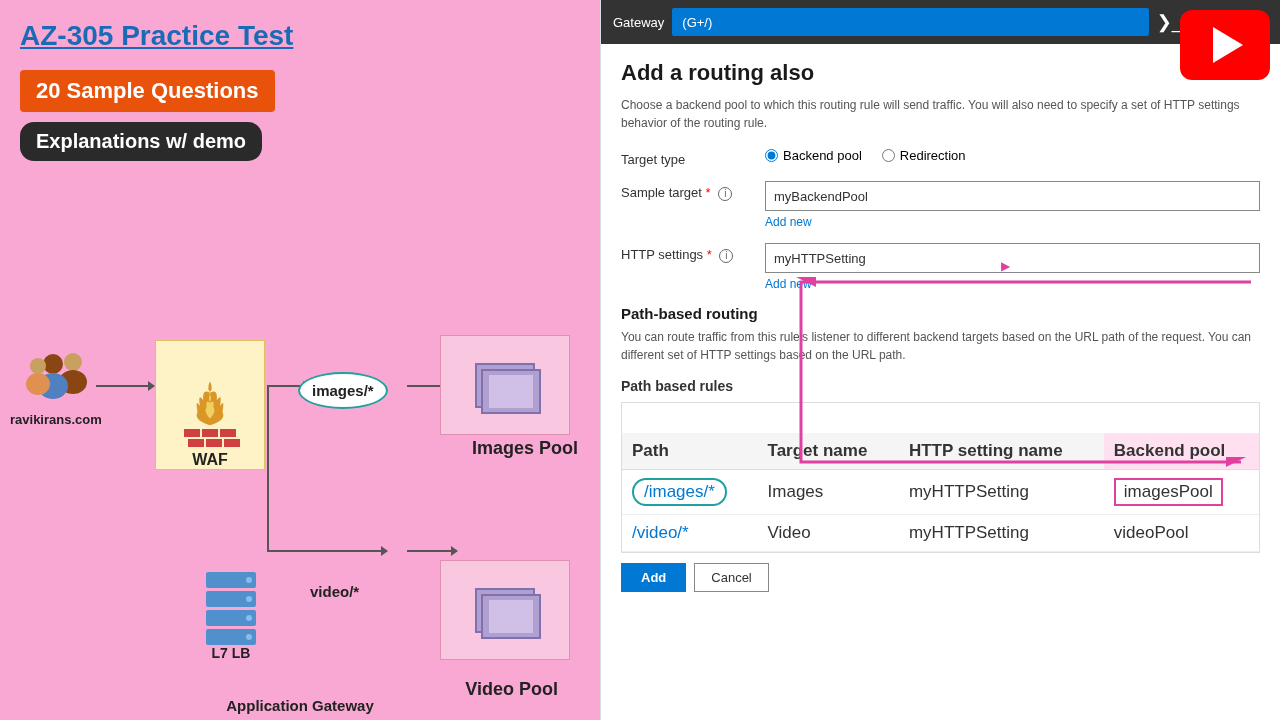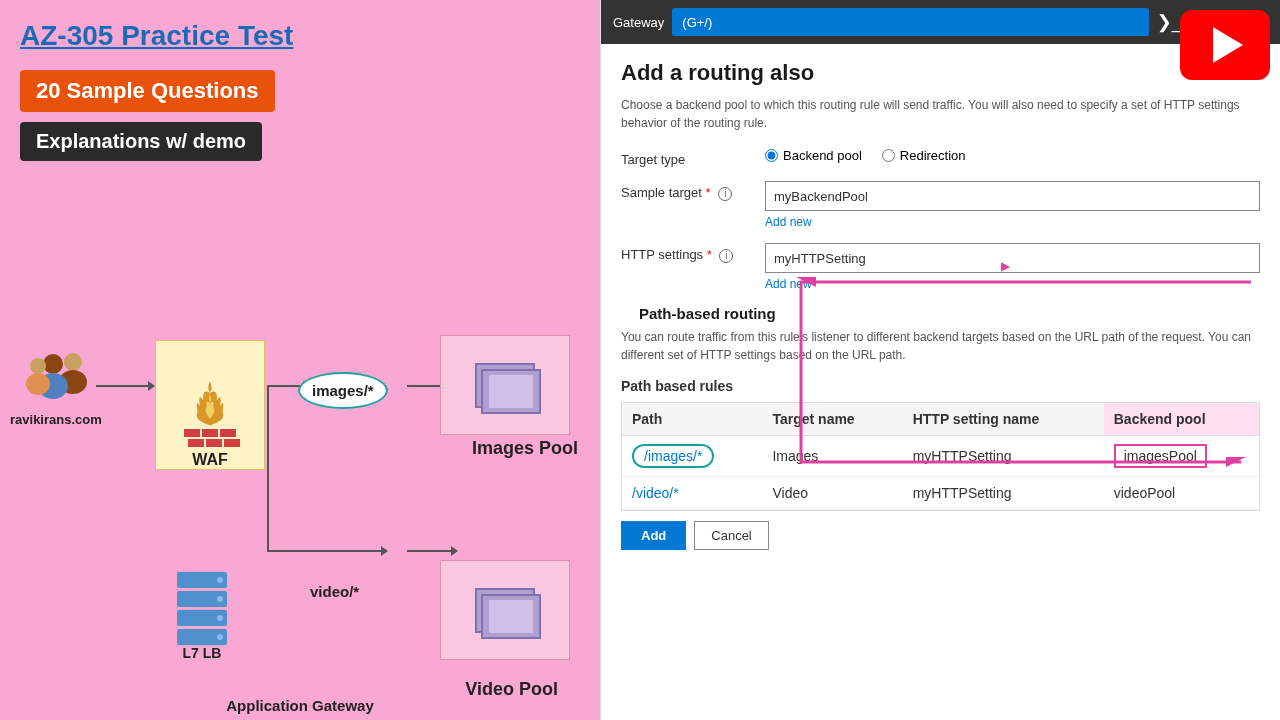--- a/index.html
+++ b/index.html
@@ -34,21 +34,21 @@
       display: inline-block;
       margin-bottom: 10px;
     }
 
     .badge-dark {
       background: #2a2a2a;
       color: white;
       font-size: 20px;
       font-weight: bold;
       padding: 8px 16px;
-      border-radius: 4px;
+      border-radius: 14px;
       display: inline-block;
       margin-bottom: 20px;
     }
 
     
     .diagram-area {
       position: absolute;
       bottom: 0;
       left: 0;
       width: 600px;
@@ -133,21 +133,21 @@
       right: 42px;
       bottom: 20px;
       font-size: 18px;
       font-weight: bold;
       color: #222;
     }
 
     
     .l7lb-box {
       position: absolute;
-      left: 162px;
+      left: 191px;
       bottom: 55px;
       width: 80px;
       height: 100px;
       display: flex;
       flex-direction: column;
       align-items: center;
       justify-content: flex-end;
       padding-bottom: 4px;
     }
     .l7lb-label {
@@ -308,21 +308,20 @@
       margin-top: 4px;
       cursor: pointer;
     }
 
     
     .section-title {
       font-size: 15px;
       font-weight: 600;
       color: #1a1a1a;
       margin-bottom: 6px;
-      margin-left: 18px;
     }
 
     .section-desc {
       font-size: 12px;
       color: #555;
       margin-bottom: 14px;
       line-height: 1.5;
     }
 
     
@@ -336,21 +335,22 @@
     .table-wrapper {
       border: 1px solid #ddd;
       width: 100%;
       margin-bottom: 10px;
       position: relative;
     }
 
     table {
       width: 100%;
       border-collapse: collapse;
-      font-size: 14px;
+      font-size: 17px;
+      margin-top: 30px;
     }
 
     thead tr {
       background: #f5f5f5;
       border-bottom: 1px solid #ddd;
     }
 
     thead th {
       padding: 8px 10px;
       text-align: left;

